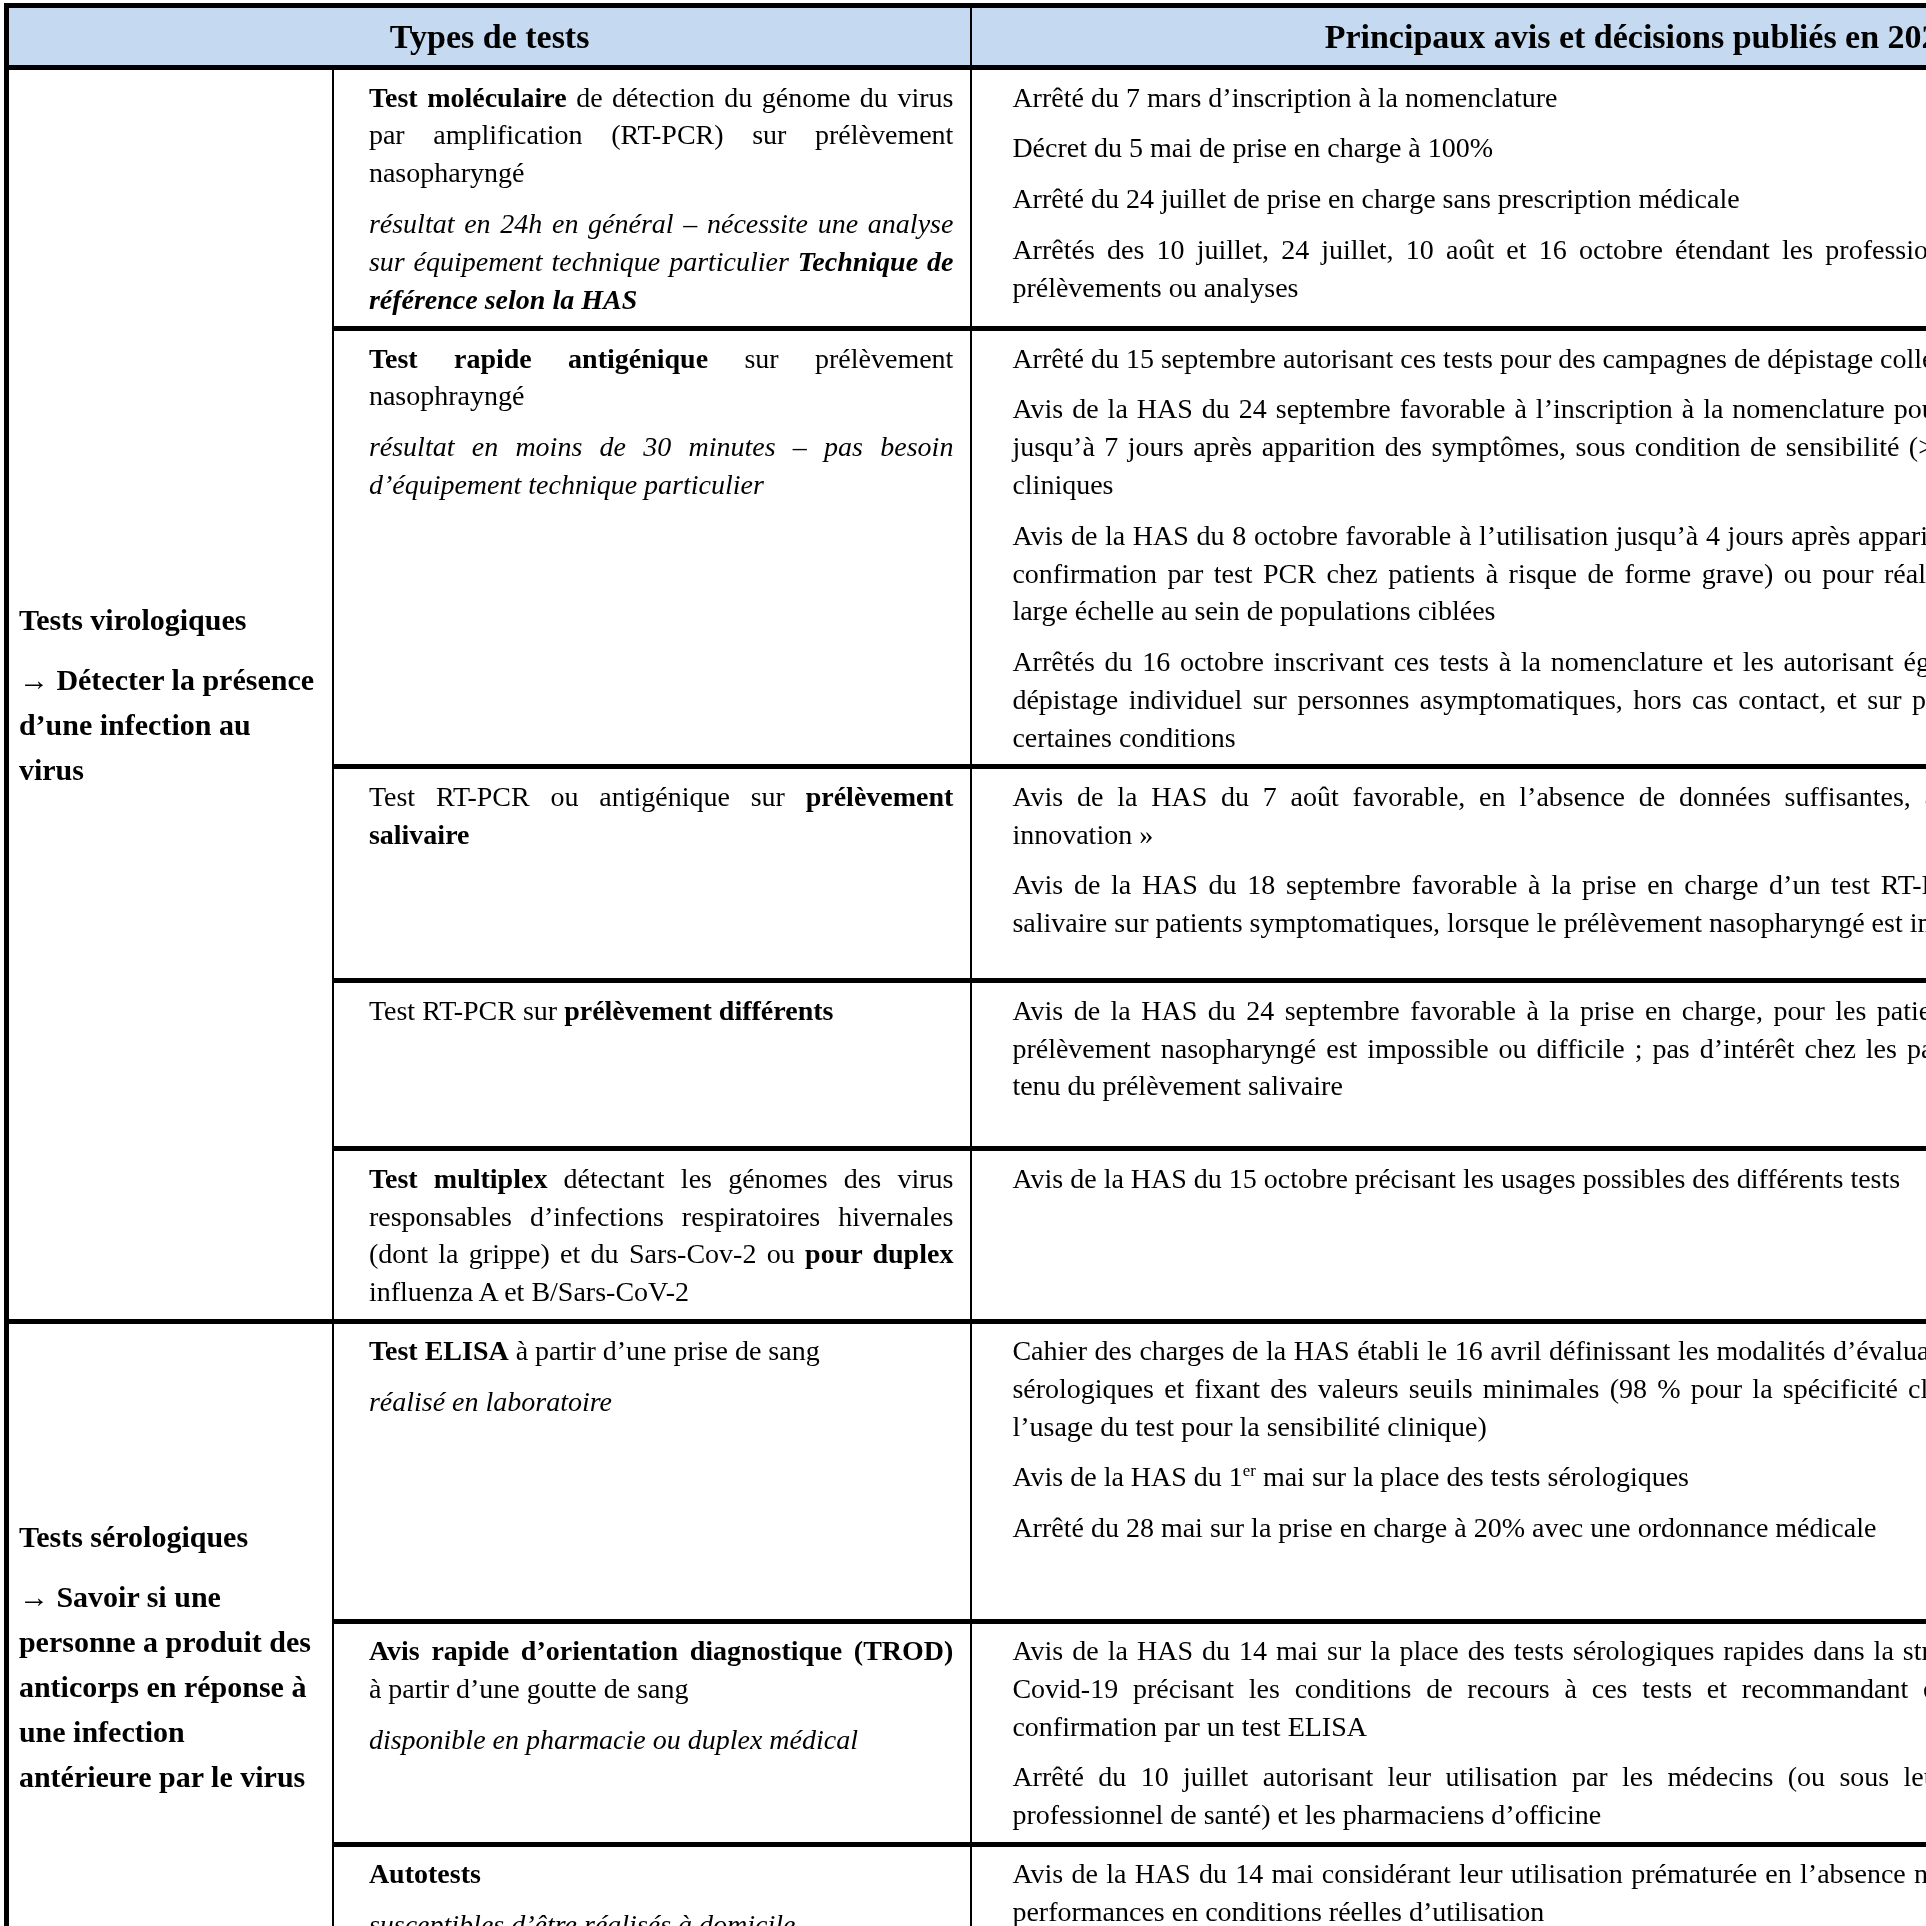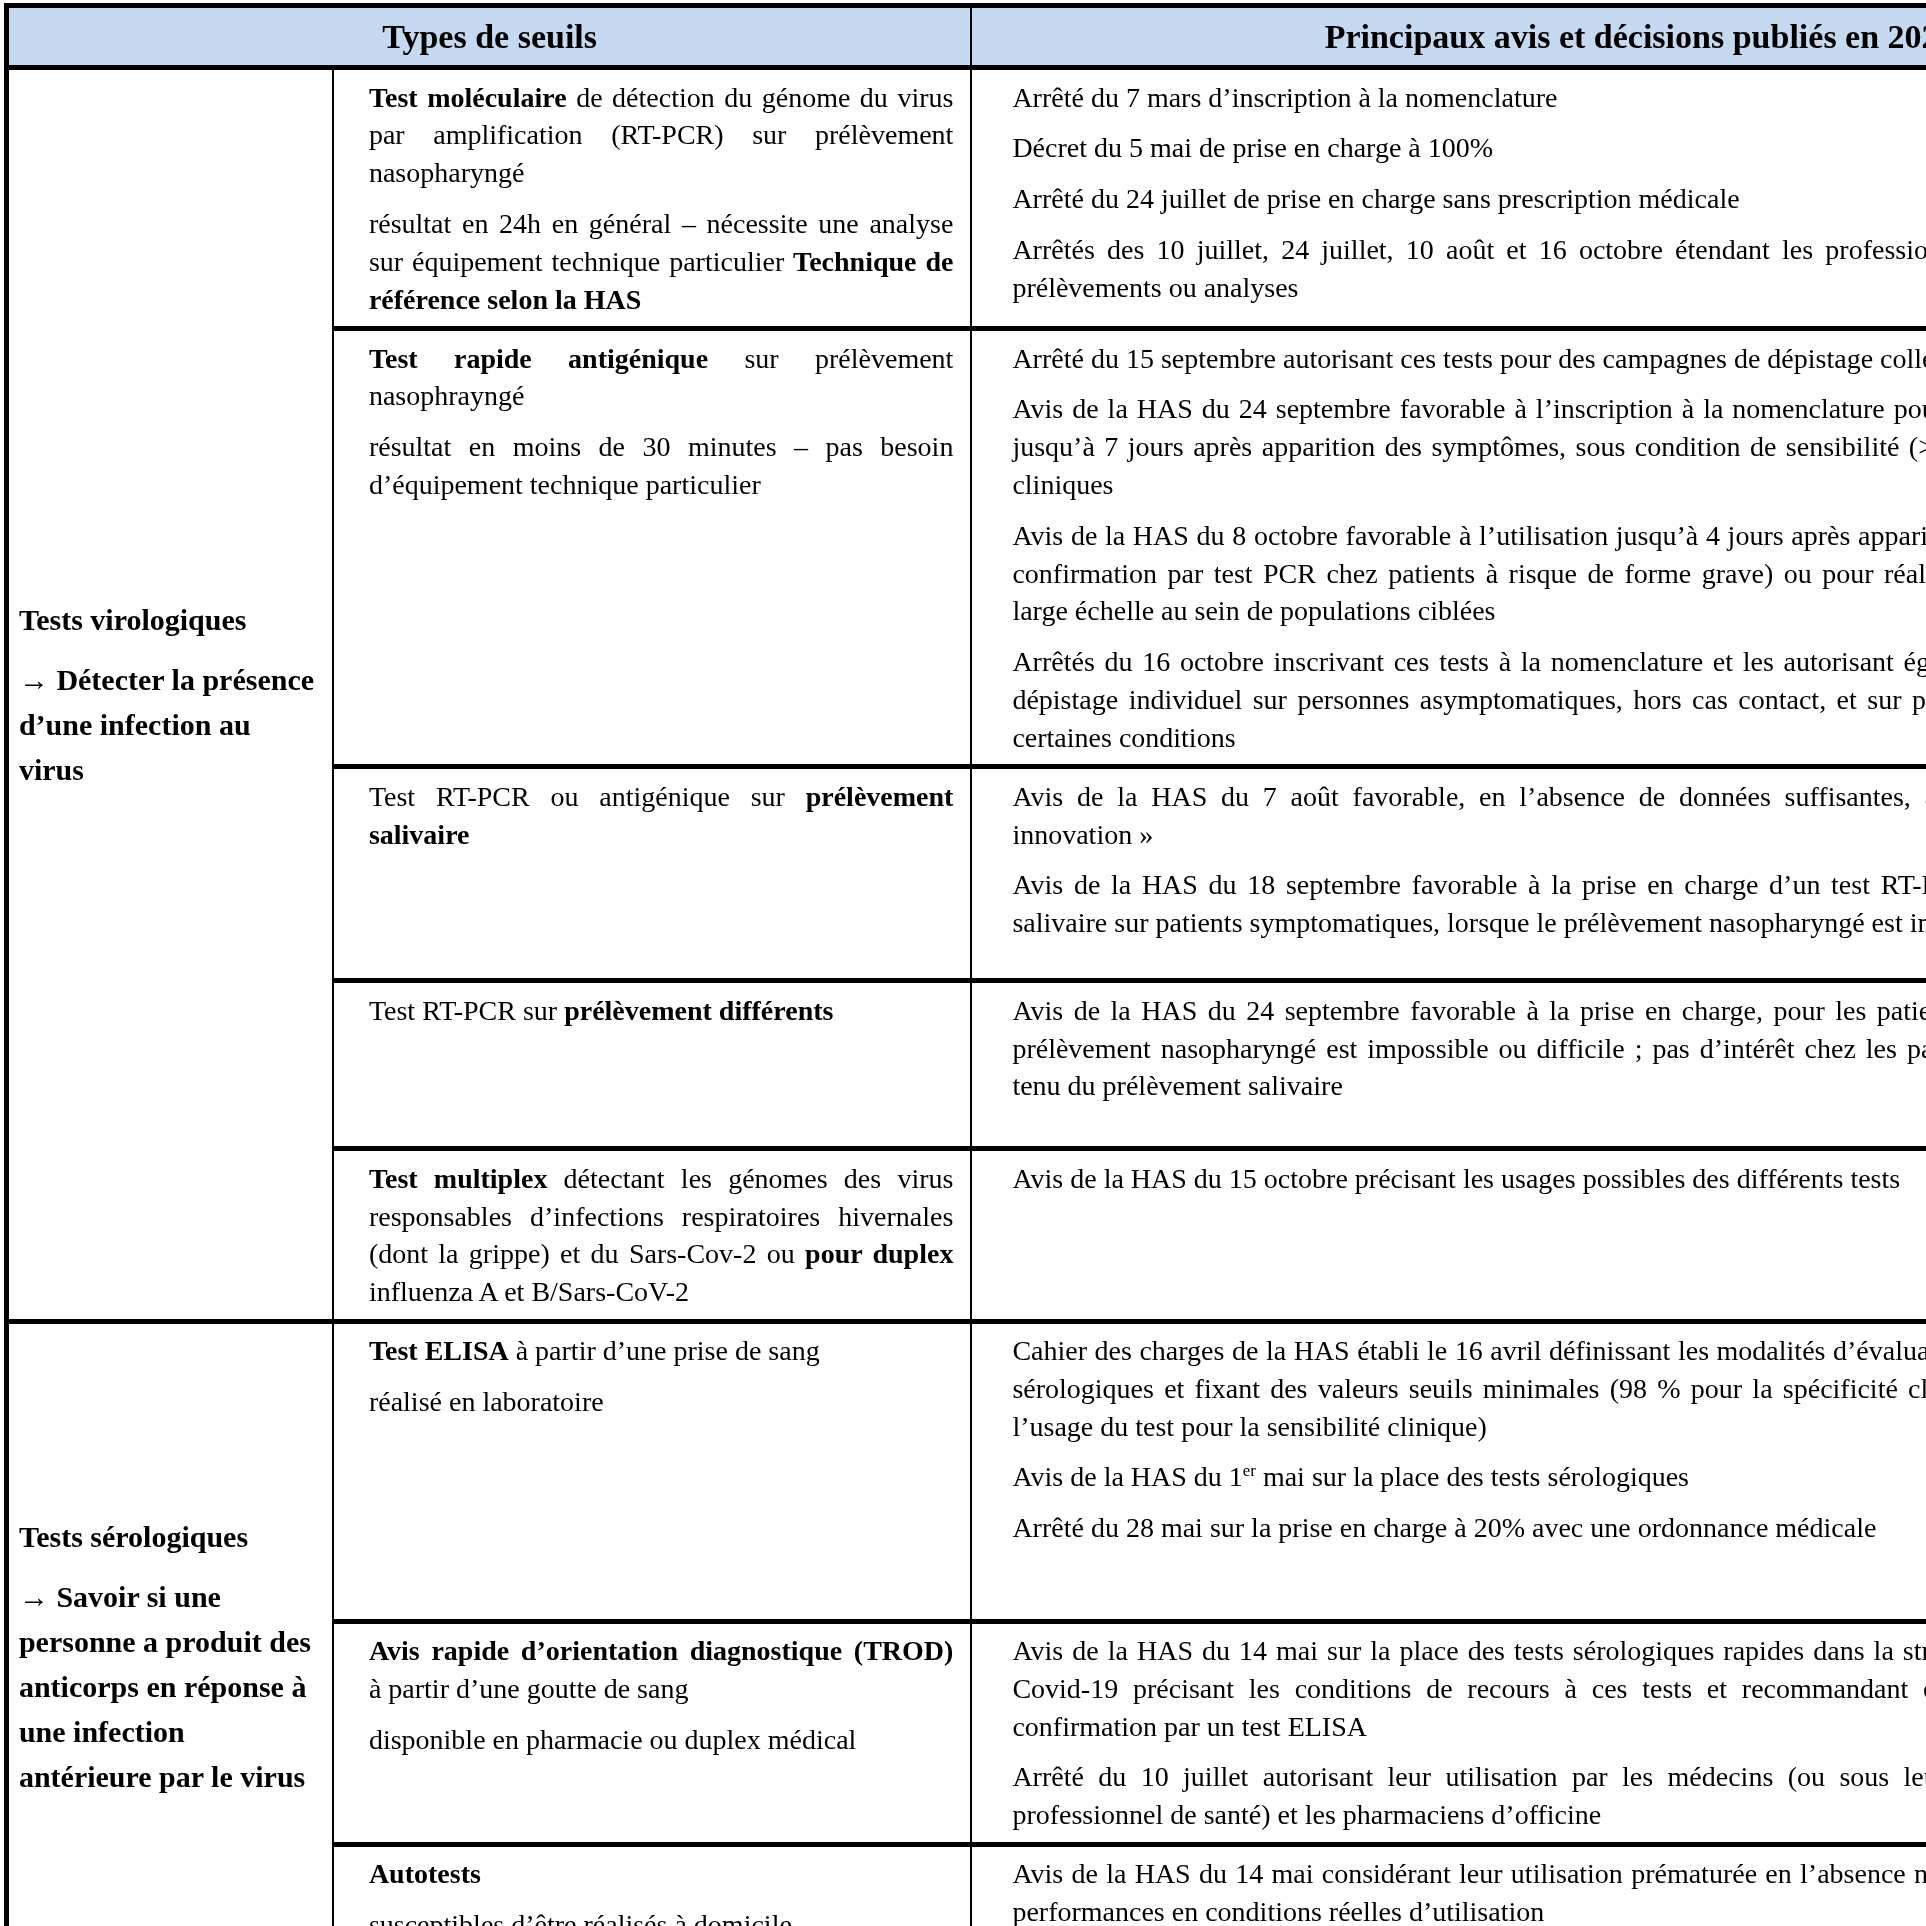--- a/index.html
+++ b/index.html
@@ -65,39 +65,39 @@
     font-size: 28px;
     line-height: 1.35;
     padding: 8.5px 28px 7.7px 24px;
   }
   .para {
     margin: 0 0 13px 16px;
     text-align: justify;
   }
   .para:last-child { margin-bottom: 0; }
   .b { font-weight: bold; }
-  .i { }
+  .i { font-style: italic; }
   .sup {
     vertical-align: super;
     font-size: 0.6em;
     line-height: 0;
   }
 </style>
 </head>
 <body>
 
 <table class="doc-table">
   <colgroup>
     <col class="c-group">
     <col class="c-type">
     <col class="c-avis">
   </colgroup>
   <thead>
     <tr>
-      <th colspan="2">Types de seuils</th>
+      <th colspan="2">Types de tests</th>
       <th>Principaux avis et décisions publiés en 2020</th>
     </tr>
   </thead>
   <tbody>
       <tr style="height: 254px;">
         <td rowspan="5" class="group-cell">
           <p class="para"><span class="b">Tests virologiques</span></p>
           <p class="para"><span class="b">→ Détecter la présence d’une infection au virus</span></p>
         </td>
         <td class="type-cell">

